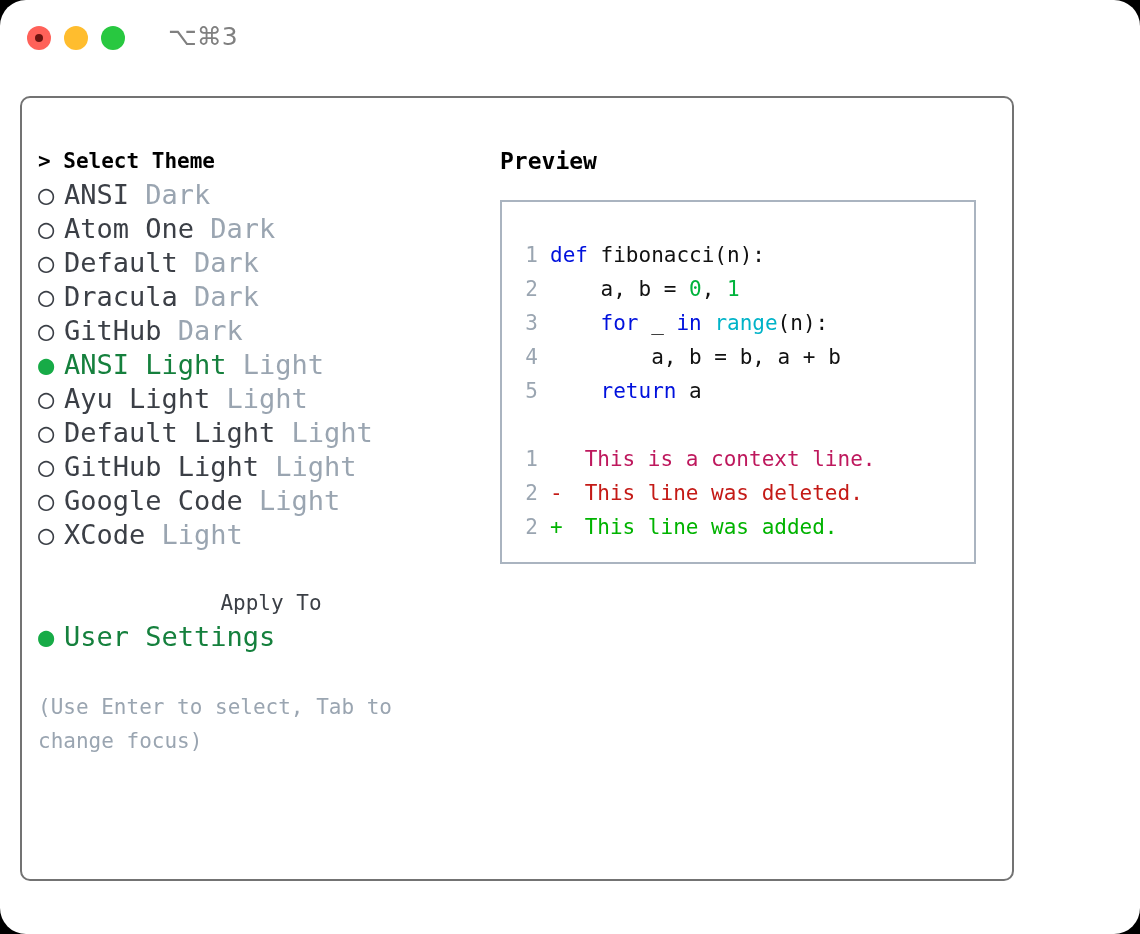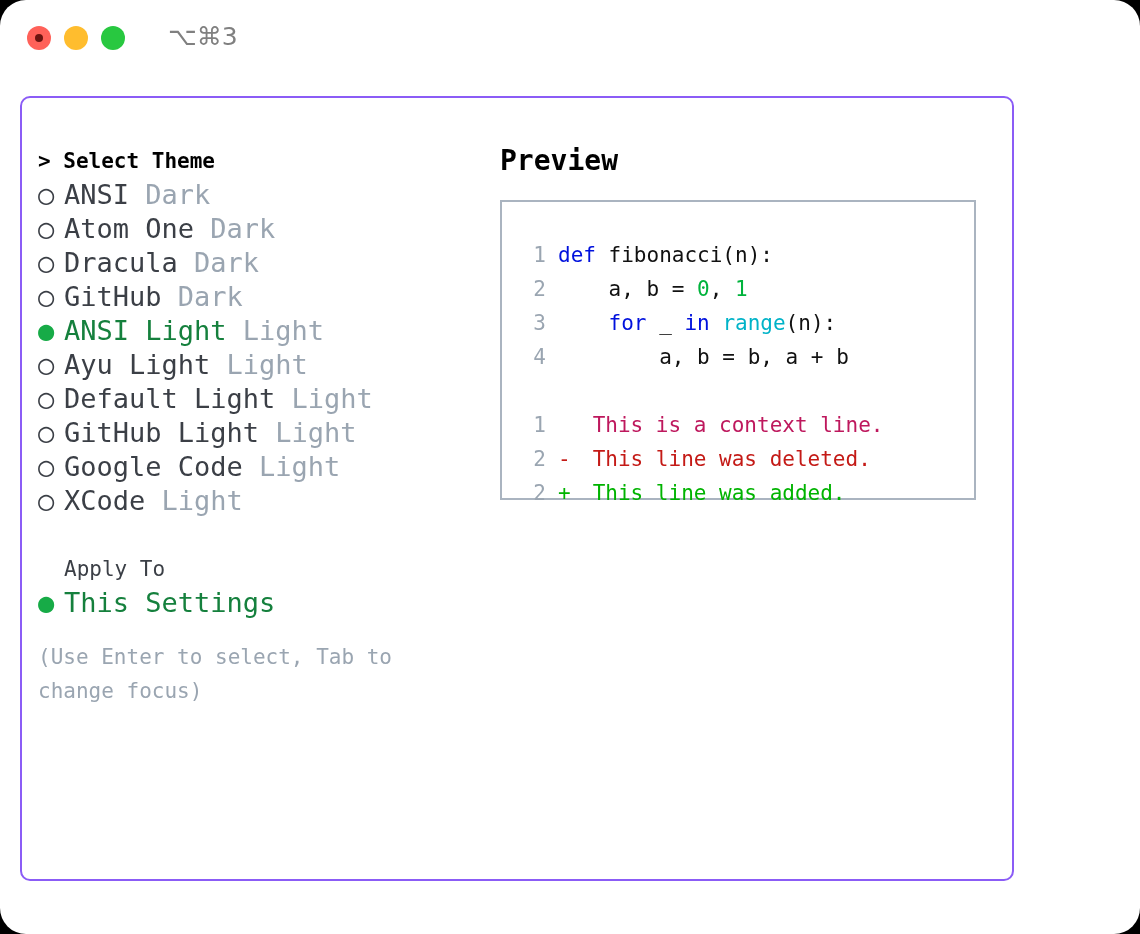--- a/index.html
+++ b/index.html
@@ -66,21 +66,21 @@
     letter-spacing: 0px;
     white-space: pre;
   }
   
   .panel {
     position: absolute;
     left: 20px;
     top: 96px;
     width: 994px;
     height: 785px;
-    border: 2px solid #8b5cf6;
+    border: 2px solid #737373;
     border-radius: 10px;
     box-sizing: border-box;
     background: #ffffff;
   }
   .cols {
     position: absolute;
     left: 0; top: 0;
     width: 100%;
     height: 100%;
   }
@@ -125,46 +125,47 @@
     color: #9aa5b1;
   }
   .spacer { height: 34px; }
   .apply-title {
     font-size: 21px;
     height: 34px;
     line-height: 34px;
     color: #3b3f46;
     white-space: pre;
     padding-left: 26px;
+    text-align: center;
   }
   .hint {
-    margin-top: 20px;
+    margin-top: 36px;
     font-size: 21px;
     line-height: 34px;
     color: #9aa5b1;
     width: 400px;
     white-space: normal;
   }
   
   .preview-title {
-    font-size: 28px;
+    font-size: 23px;
     font-weight: bold;
     color: #000000;
     height: 34px;
     line-height: 34px;
     white-space: pre;
   }
   .preview-box {
     margin-top: 22px;
     width: 476px;
-    height: 300px;
+    height: 364px;
     border: 2px solid #aab4c0;
     box-sizing: border-box;
     background: #ffffff;
-    padding: 36px 0 0 18px;
+    padding: 36px 0 0 10px;
   }
   .code-line {
     font-size: 21px;
     height: 34px;
     line-height: 34px;
     white-space: pre;
   }
   .lineno {
     display: inline-block;
     width: 26px;
@@ -201,48 +202,50 @@
   </div>
 
   <div class="panel">
     <div class="cols">
 
       <div class="left-col">
         <div class="section-title">&gt; Select Theme</div>
         <div id="theme-list">
             <div class="row"><span class="marker marker-off">○</span><span class="name-off">ANSI</span><span class="suffix"> Dark</span></div>
             <div class="row"><span class="marker marker-off">○</span><span class="name-off">Atom One</span><span class="suffix"> Dark</span></div>
+            <div class="row"><span class="marker marker-off">○</span><span class="name-off">Default</span><span class="suffix"> Dark</span></div>
             <div class="row"><span class="marker marker-off">○</span><span class="name-off">Dracula</span><span class="suffix"> Dark</span></div>
             <div class="row"><span class="marker marker-off">○</span><span class="name-off">GitHub</span><span class="suffix"> Dark</span></div>
             <div class="row"><span class="marker marker-on">●</span><span class="name-on">ANSI Light</span><span class="suffix"> Light</span></div>
             <div class="row"><span class="marker marker-off">○</span><span class="name-off">Ayu Light</span><span class="suffix"> Light</span></div>
             <div class="row"><span class="marker marker-off">○</span><span class="name-off">Default Light</span><span class="suffix"> Light</span></div>
             <div class="row"><span class="marker marker-off">○</span><span class="name-off">GitHub Light</span><span class="suffix"> Light</span></div>
             <div class="row"><span class="marker marker-off">○</span><span class="name-off">Google Code</span><span class="suffix"> Light</span></div>
             <div class="row"><span class="marker marker-off">○</span><span class="name-off">XCode</span><span class="suffix"> Light</span></div>
           </div>
 
         <div class="spacer"></div>
 
         <div class="apply-title">Apply To</div>
         <div id="apply-list">
-            <div class="row"><span class="marker marker-on">●</span><span class="name-on">This Settings</span></div>
+            <div class="row"><span class="marker marker-on">●</span><span class="name-on">User Settings</span></div>
           </div>
 
         <div class="hint">(Use Enter to select, Tab to change focus)</div>
       </div>
 
       <div class="right-col">
         <div class="preview-title">Preview</div>
         <div class="preview-box">
           <div id="code-block">
               <div class="code-line"><span class="lineno">1</span><span class="tok-kw">def </span><span class="tok-txt">fibonacci(n):</span></div>
               <div class="code-line"><span class="lineno">2</span><span class="tok-txt">    a, b = </span><span class="tok-num">0</span><span class="tok-txt">, </span><span class="tok-num">1</span></div>
               <div class="code-line"><span class="lineno">3</span><span class="tok-kw">    for</span><span class="tok-txt"> _ </span><span class="tok-kw">in </span><span class="tok-fn">range</span><span class="tok-txt">(n):</span></div>
               <div class="code-line"><span class="lineno">4</span><span class="tok-txt">        a, b = b, a + b</span></div>
+              <div class="code-line"><span class="lineno">5</span><span class="tok-kw">    return </span><span class="tok-txt">a</span></div>
             </div>
           <div class="blank-line"></div>
           <div id="diff-block">
               <div class="code-line"><span class="lineno">1</span><span class="diff-mark diff-ctx"> </span><span class="diff-ctx"> This is a context line.</span></div>
               <div class="code-line"><span class="lineno">2</span><span class="diff-mark diff-del">-</span><span class="diff-del"> This line was deleted.</span></div>
               <div class="code-line"><span class="lineno">2</span><span class="diff-mark diff-add">+</span><span class="diff-add"> This line was added.</span></div>
             </div>
         </div>
       </div>
 

